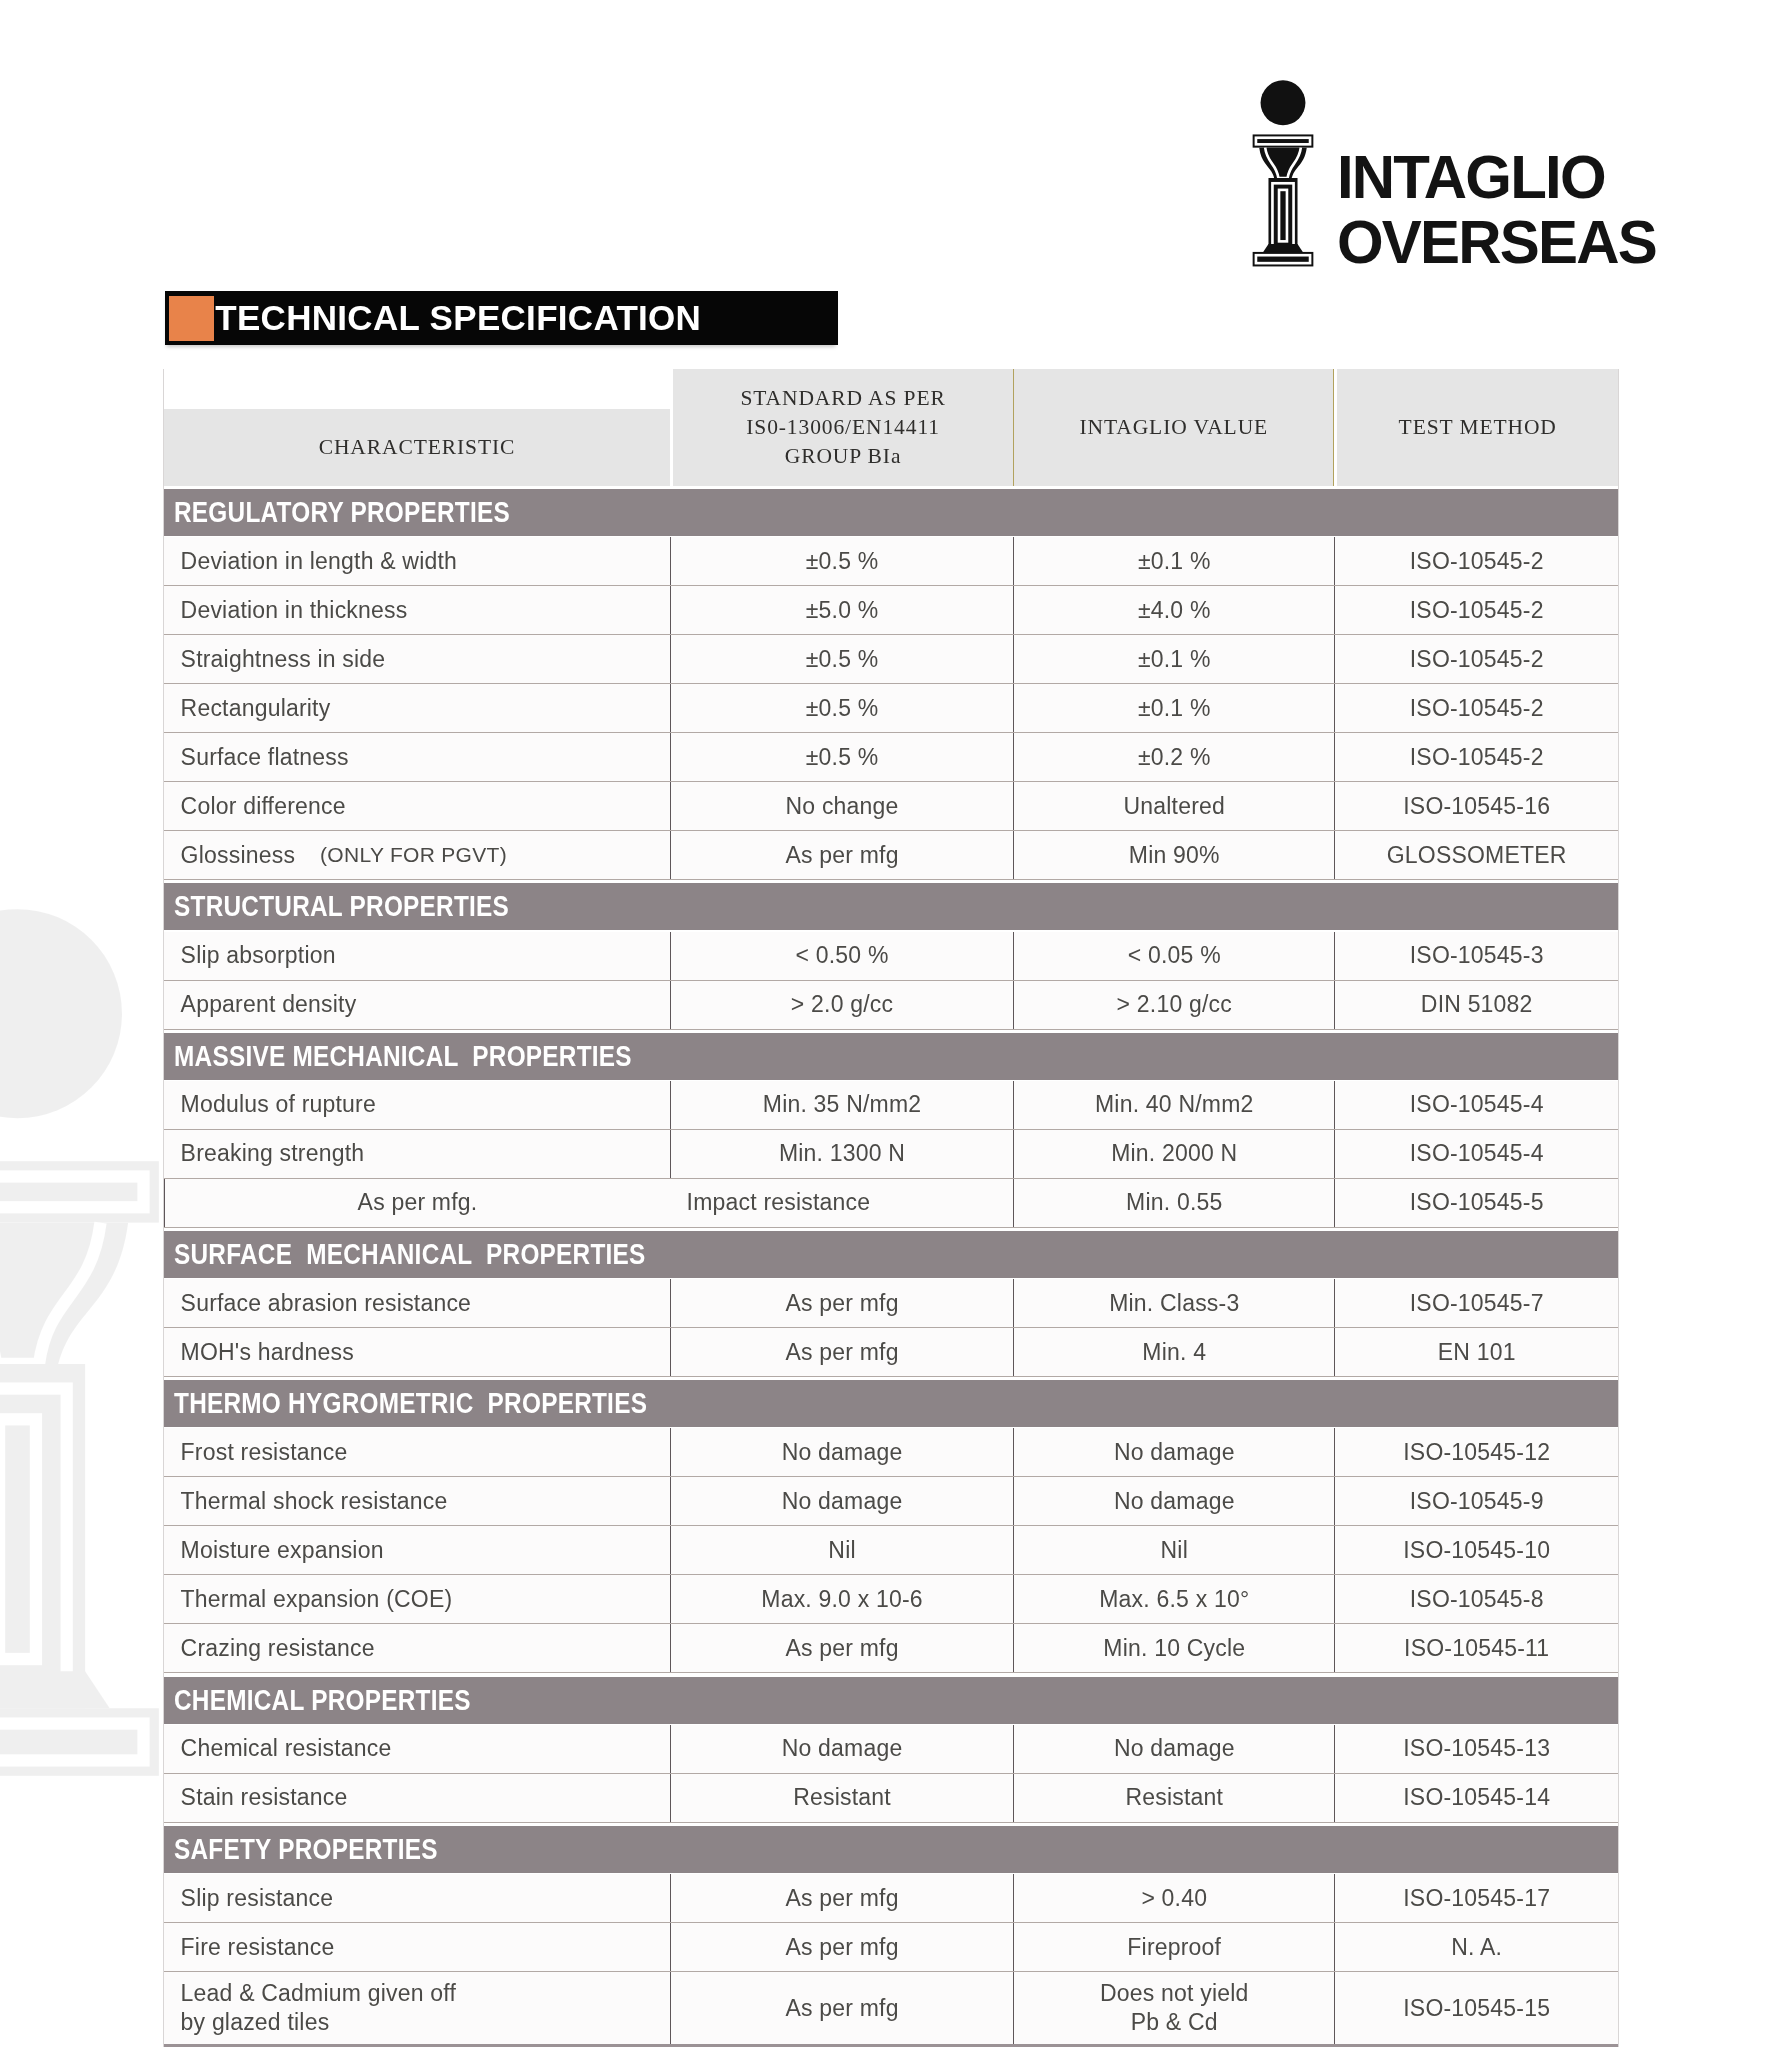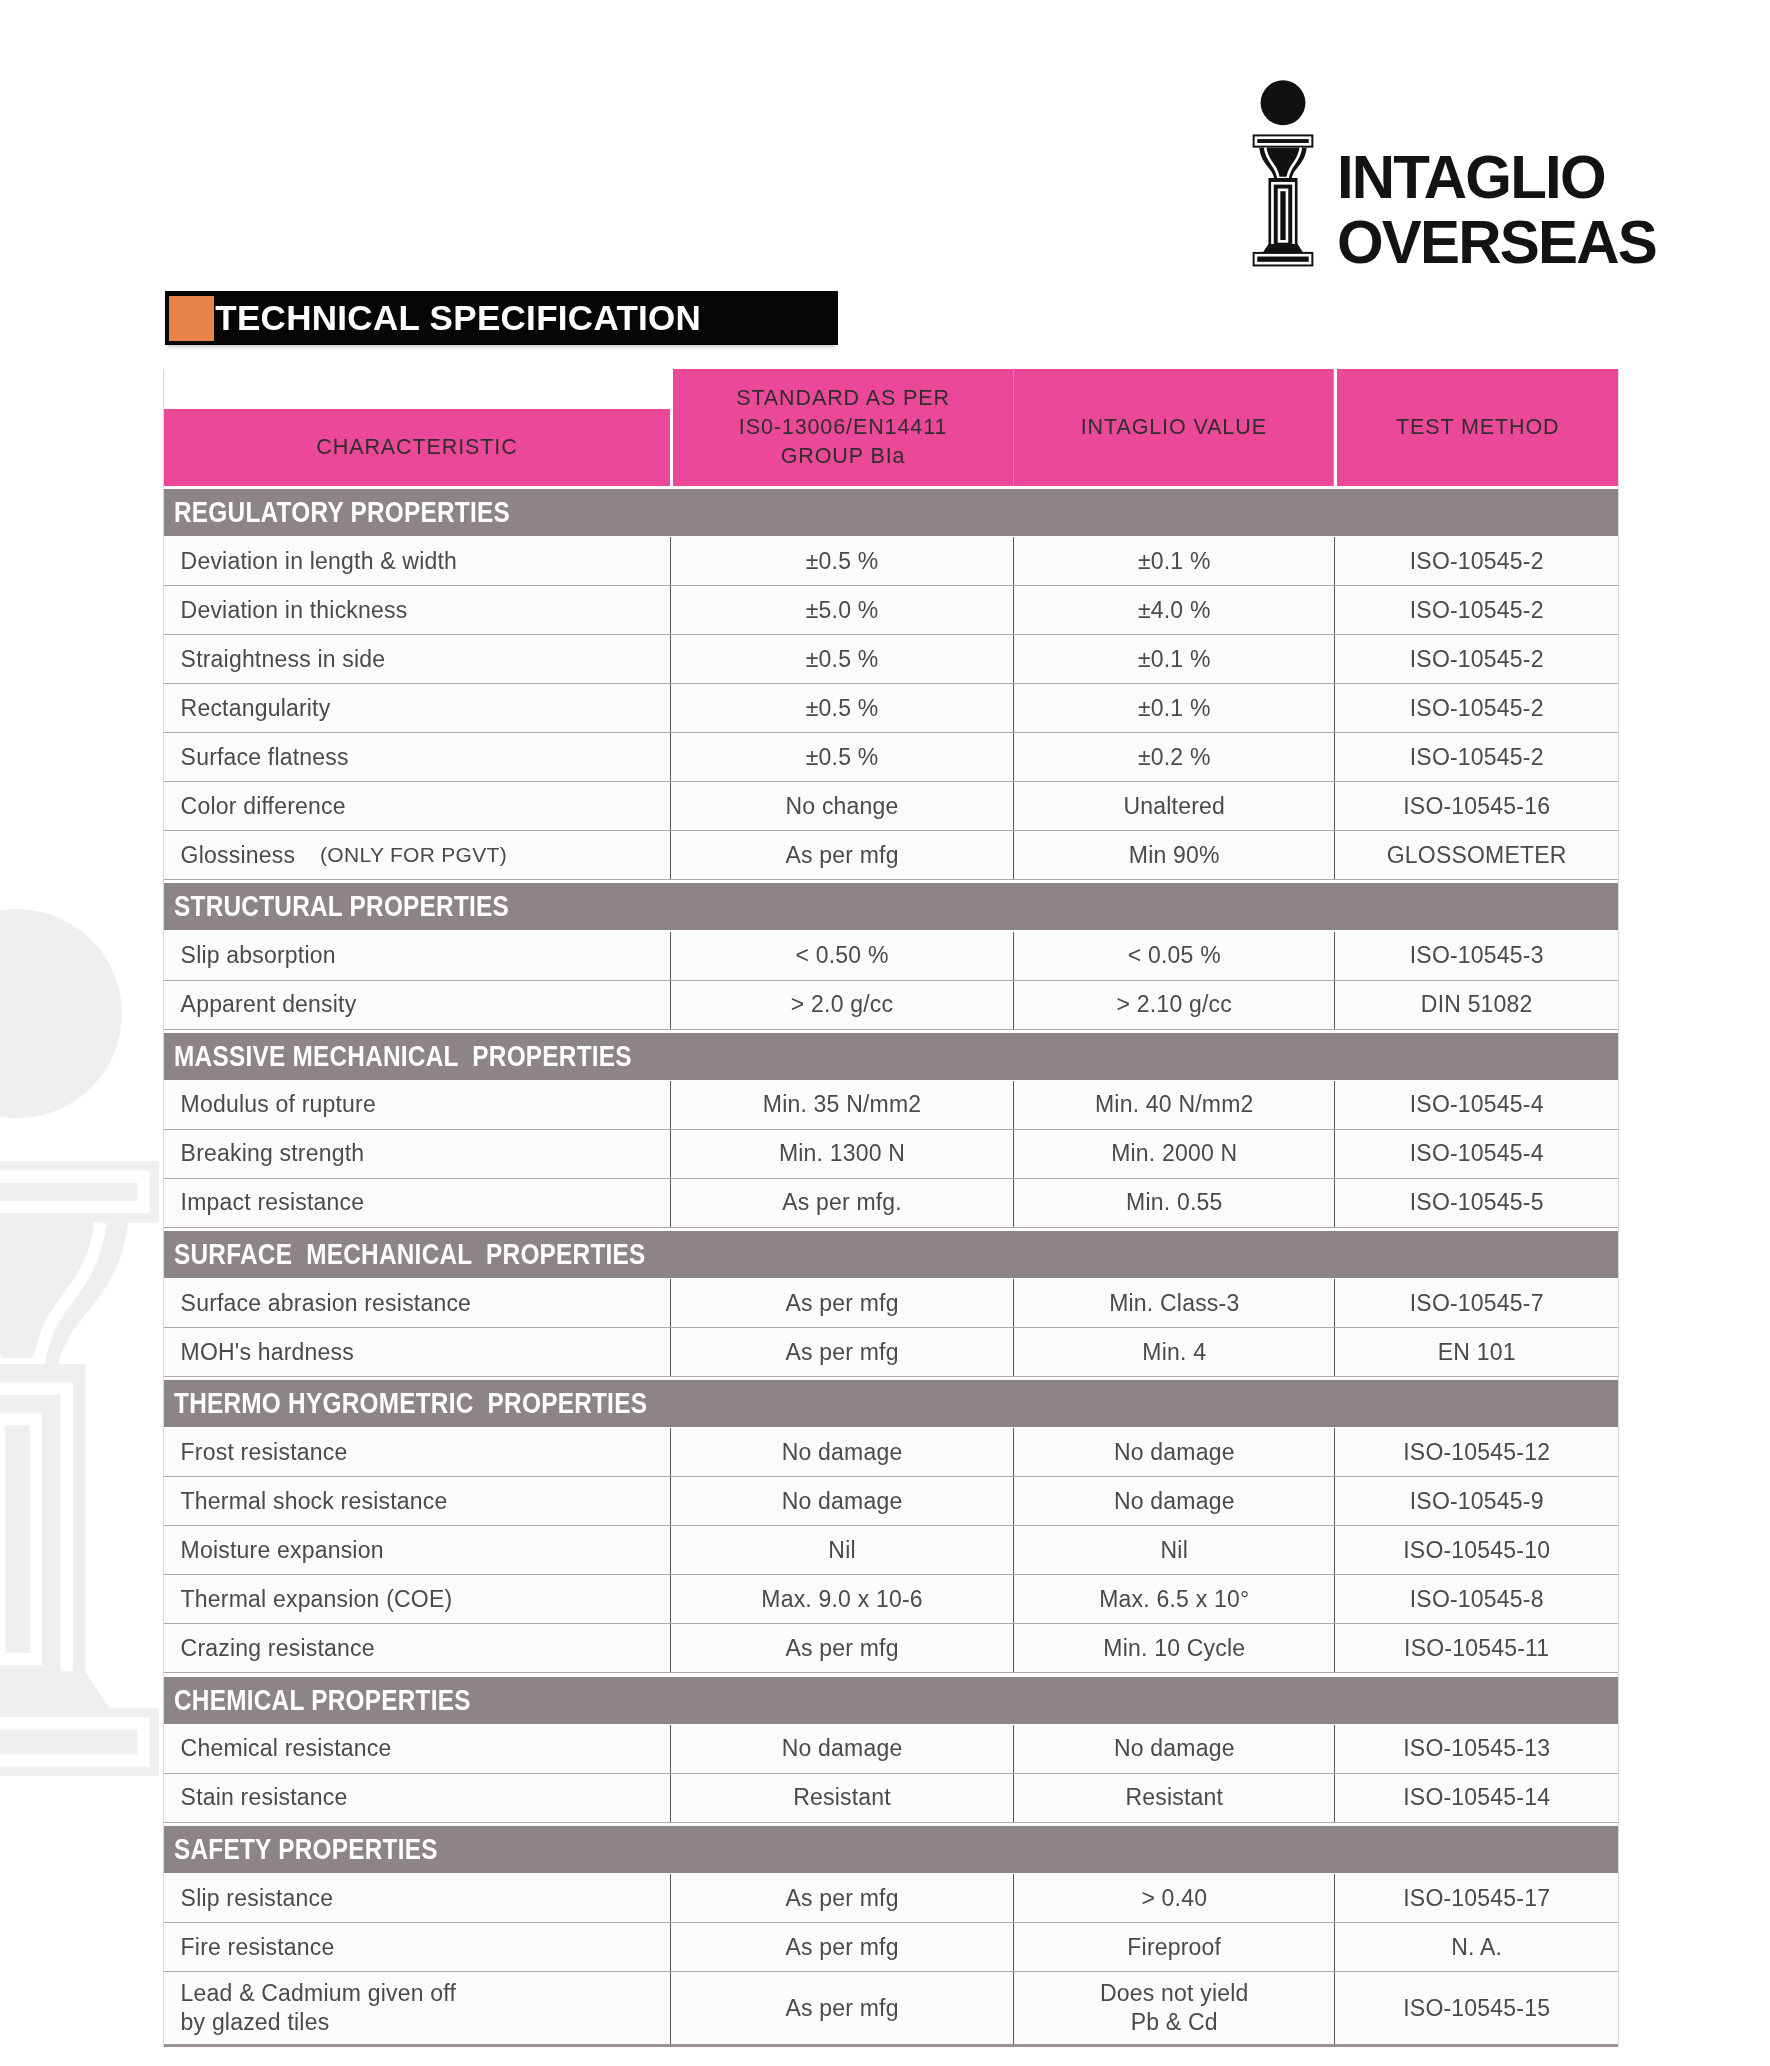--- a/index.html
+++ b/index.html
@@ -51,25 +51,26 @@
   
   .spec-table {
     position:absolute; left:163px; top:369px; width:1456px;
     border-left:0.6px solid #d9d6d6; border-right:0.6px solid #d9d6d6;
   }
   .thead {
     display:grid; grid-template-columns:34.8% 23.6% 22.1% 19.5%;
     height:117px; background:#fff;
   }
   .th {
-    background:#ec4899;
+    background:#e5e5e5;
     display:flex; align-items:center; justify-content:center;
     text-align:center; font-size:21.5px; color:#2f2e2c;
     letter-spacing:0.9px; white-space:pre-line; line-height:1.35;
     border-left:3.1px solid #ffffff;
+    font-family:Liberation Serif, serif;
   }
   .th.c-char { border-left:none;margin-top:40px; }
   .th.c-val { border-left:1.2px solid #b2a25e; border-right:1.2px solid #b2a25e; }
 
   .tbody { border-bottom:3.7px solid #9b9295; }
 
   .band {
     height:47px; margin-top:3.1px; margin-bottom:1.2px;
     background: var(--band, #8C8487);
     color:#ffffff; display:flex; align-items:center;
@@ -218,22 +219,22 @@
           <div class="cell">Min. 40 N/mm2</div>
           <div class="cell">ISO-10545-4</div>
         </div>
         <div class="row">
           <div class="cell char">Breaking strength</div>
           <div class="cell">Min. 1300 N</div>
           <div class="cell">Min. 2000 N</div>
           <div class="cell">ISO-10545-4</div>
         </div>
         <div class="row">
+          <div class="cell">As per mfg.</div>
           <div class="cell char">Impact resistance</div>
-          <div class="cell">As per mfg.</div>
           <div class="cell">Min. 0.55</div>
           <div class="cell">ISO-10545-5</div>
         </div>
         <div class="band">
           <span class="band-label">SURFACE  MECHANICAL  PROPERTIES</span>
         </div>
         <div class="row">
           <div class="cell char">Surface abrasion resistance</div>
           <div class="cell">As per mfg</div>
           <div class="cell">Min. Class-3</div>

